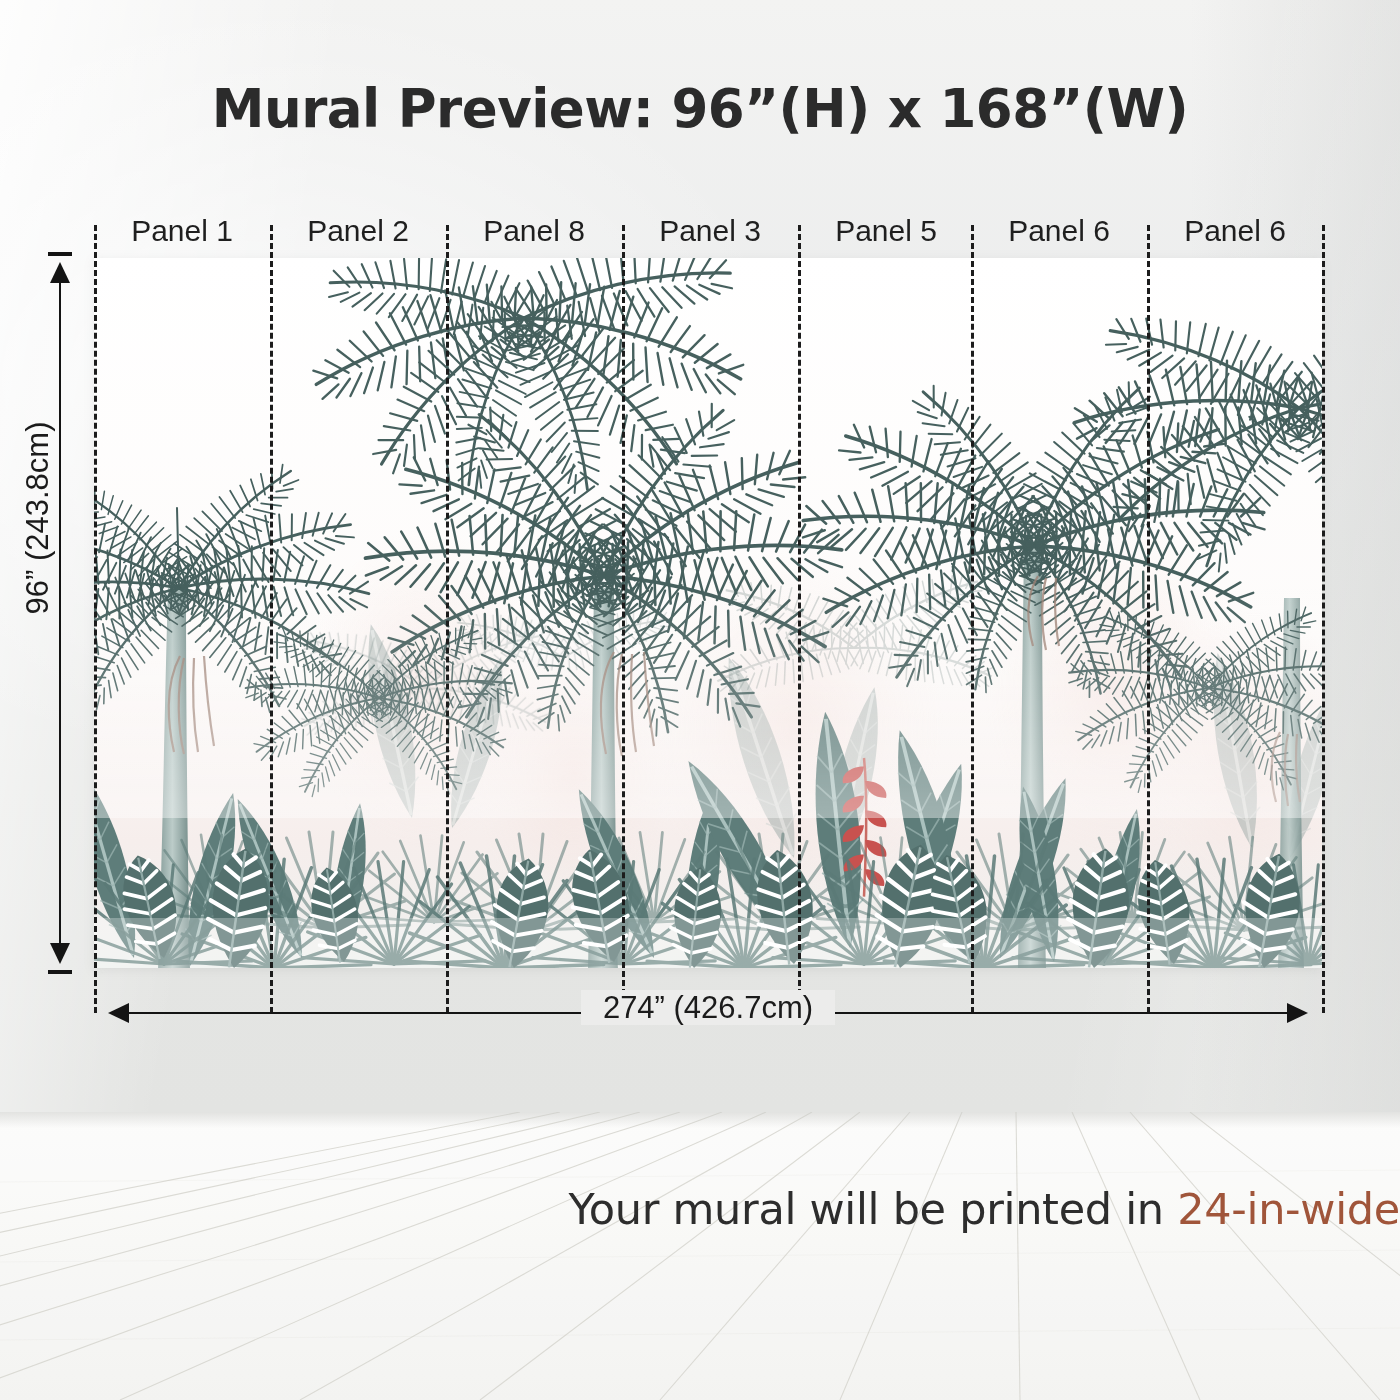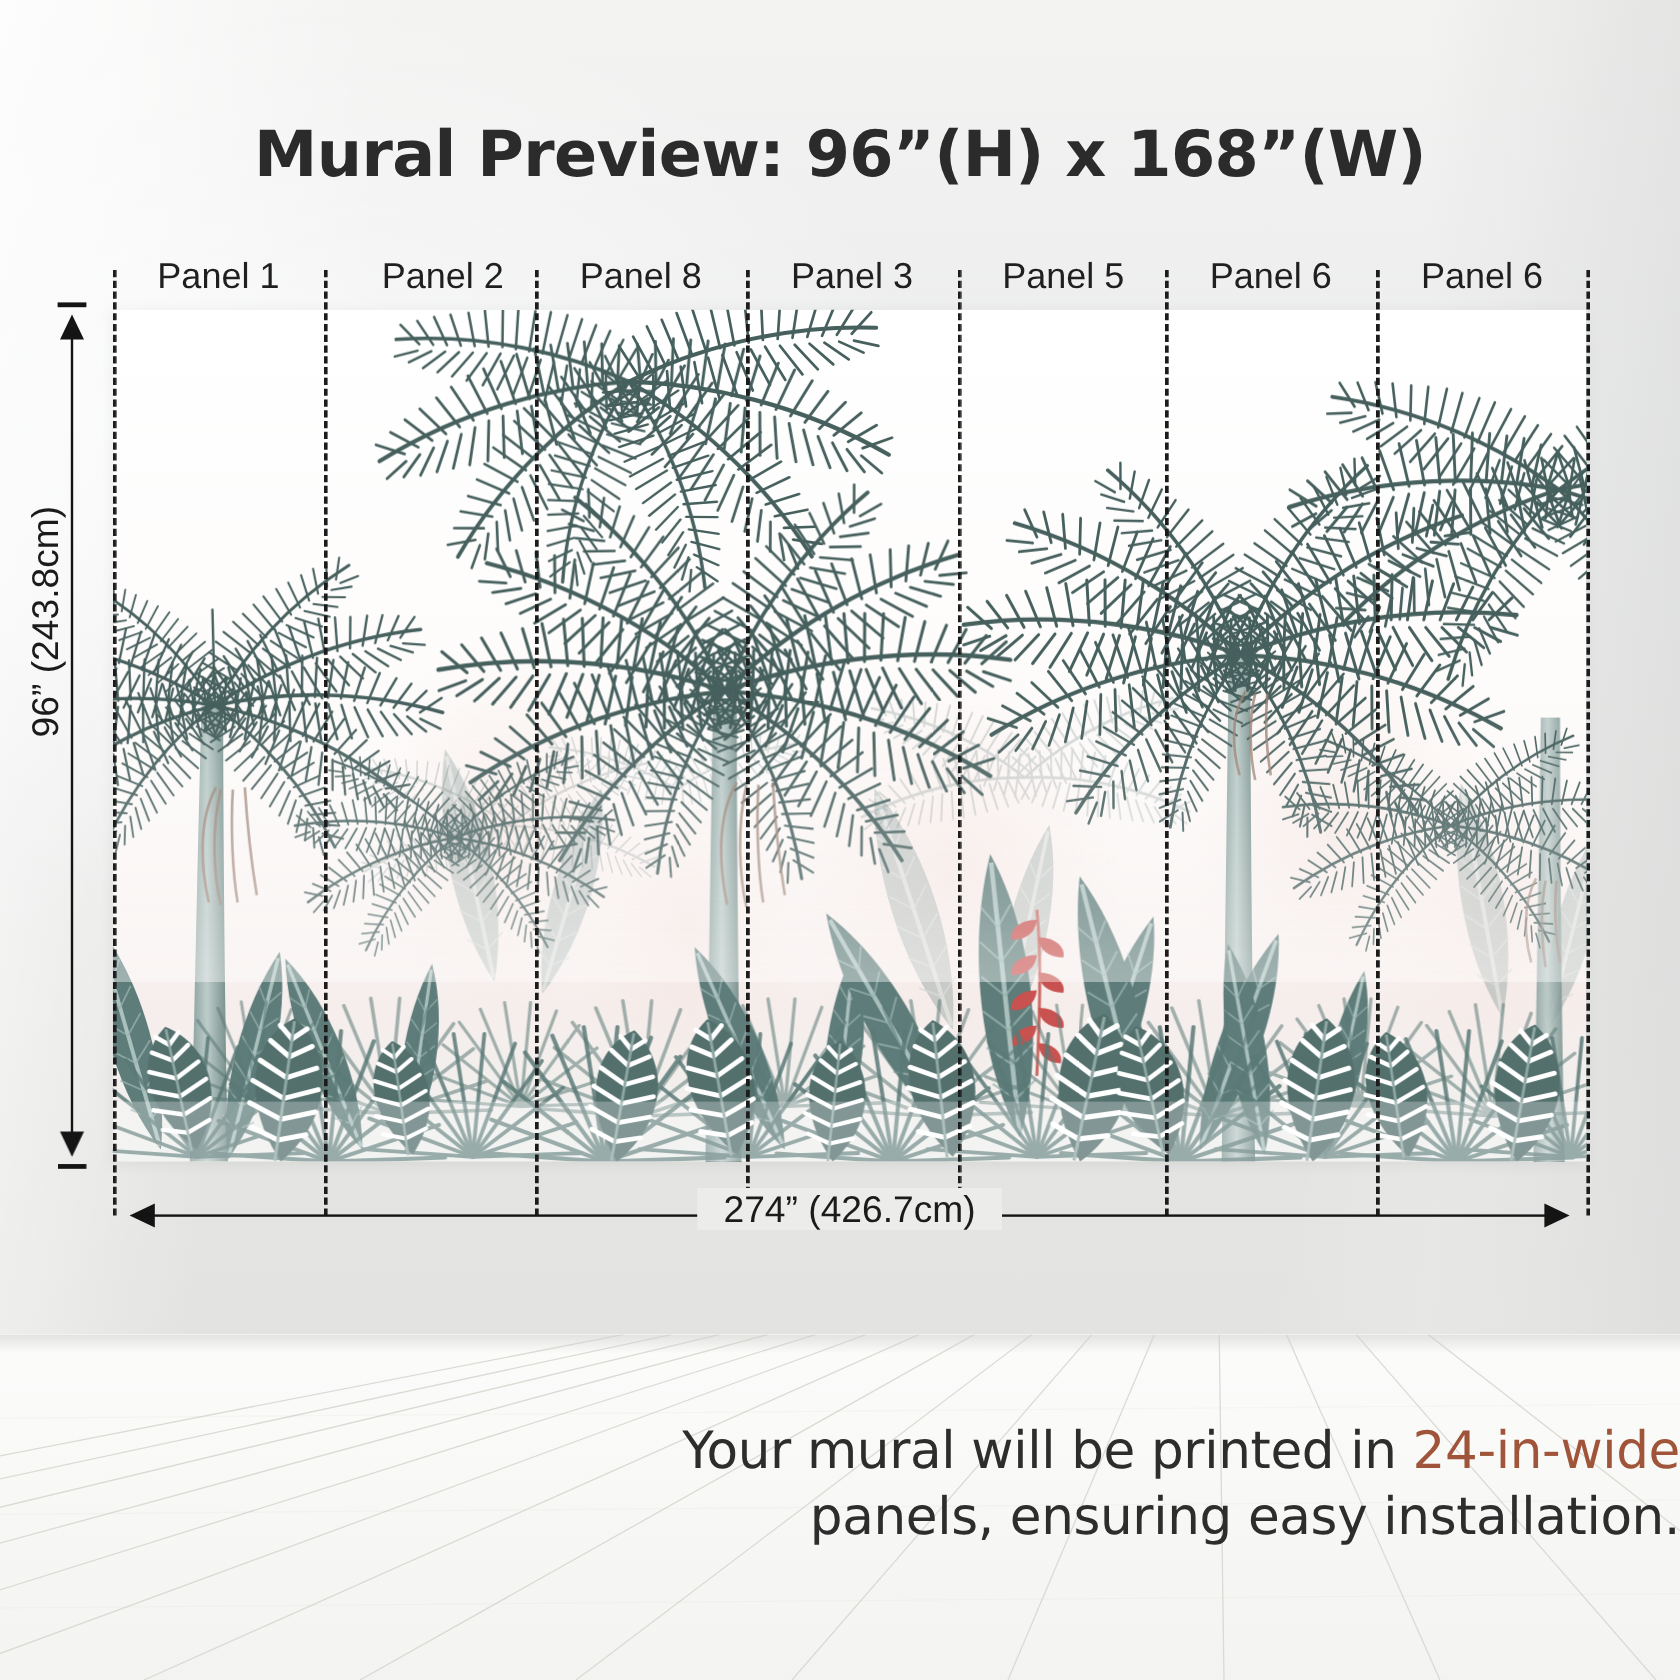--- a/index.html
+++ b/index.html
@@ -32,21 +32,20 @@
     background:linear-gradient(0deg,rgba(255,255,255,.9) 0%,rgba(255,255,255,0) 100%);
   }
 
   
   .title{
     position:absolute;left:0;top:78px;width:1400px;
     text-align:center;
     font-size:53px;font-weight:700;letter-spacing:-.5px;
     color:#2b2b2b;
     font-family:"DejaVu Sans","Liberation Sans",sans-serif;
-    margin-top:21px;
   }
 
   
   .mural-wrap{position:absolute;left:94px;top:258px;width:1228px;height:710px;overflow:hidden;
      box-shadow:0 2px 10px rgba(120,125,120,.13);}
   .mural-svg{display:block;width:1228px;height:710px;}
 
   
   .pline{
     position:absolute;top:225px;width:0;height:788px;
@@ -474,21 +473,21 @@
   <div class="pline" style="left:94px"></div>
   <div class="pline" style="left:270px"></div>
   <div class="pline" style="left:446px"></div>
   <div class="pline" style="left:622px"></div>
   <div class="pline" style="left:798px"></div>
   <div class="pline" style="left:971px"></div>
   <div class="pline" style="left:1147px"></div>
   <div class="pline" style="left:1322px"></div>
 
   <div class="plabel" style="left:94px">Panel 1</div>
-  <div class="plabel" style="left:281px">Panel 2</div>
+  <div class="plabel" style="left:270px">Panel 2</div>
   <div class="plabel" style="left:446px">Panel 8</div>
   <div class="plabel" style="left:622px">Panel 3</div>
   <div class="plabel" style="left:798px">Panel 5</div>
   <div class="plabel" style="left:971px">Panel 6</div>
   <div class="plabel" style="left:1147px">Panel 6</div>
 
   <div class="vdim">
     <div class="cap-t"></div>
     <div class="ar-t"></div>
     <div class="line"></div>
@@ -540,16 +539,15 @@
         <line x1="0" y1="150" x2="1400" y2="138"></line>
         <line x1="0" y1="228" x2="1400" y2="216"></line>
       </g>
       <rect x="0" y="0" width="1400" height="288" fill="#ffffff" opacity=".16"></rect>
     </svg>
     <div class="floor-top-shadow"></div>
   </div>
 
   <div class="caption">
     <span>Your mural will be printed in </span><span class="accent">24-in-wide</span>
-    <span class="cap-l2">panels, ensuring easy installation.</span>
   </div>
 
 </div>
 
 </body></html>

